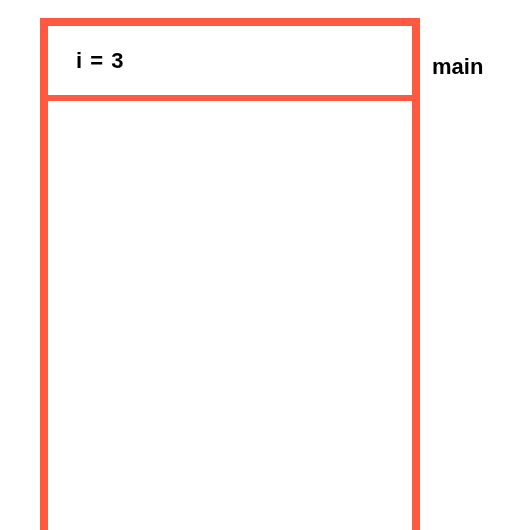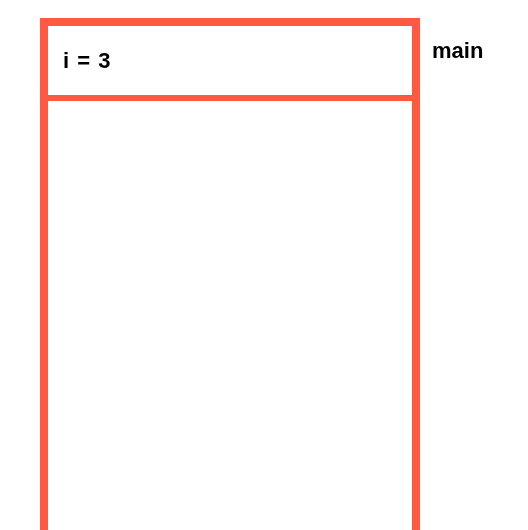--- a/index.html
+++ b/index.html
@@ -47,32 +47,32 @@
     }
     .frame {
       position: absolute;
       left: 8px;
       top: 8px;
       width: calc(100% - 16px);
       height: 75px;
       border-bottom: 6px solid #ff5a41;
       display: flex;
       align-items: center;
-      padding-left: 15px;
+      padding-left: 28px;
     }
     .frame-content {
       font-size: 22px;
       font-weight: bold;
       color: #000;
       letter-spacing: 1px;
     }
     .frame-label {
       position: absolute;
       left: 432px;
-      top: 38px;
+      top: 54px;
       font-size: 22px;
       font-weight: bold;
       color: #000;
     }
   </style>
 </head>
 <body>
 
 <div class="stack-container">
   <div class="stack-top"></div>

